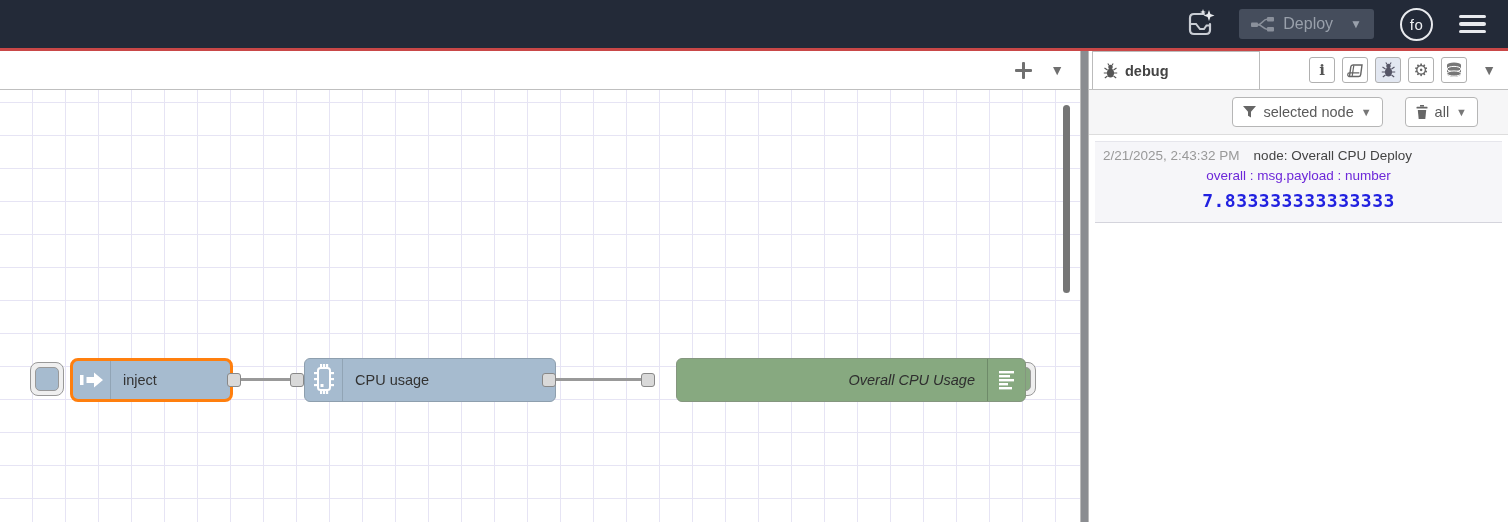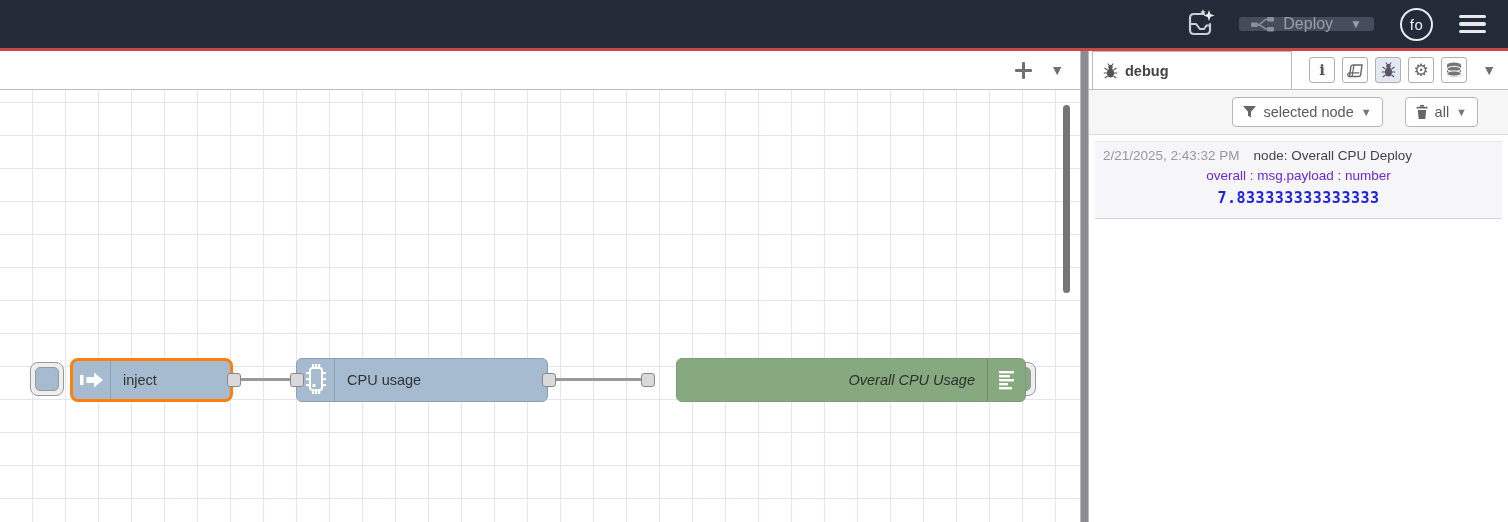--- a/index.html
+++ b/index.html
@@ -7,21 +7,21 @@
   body { font-family:"Liberation Sans","DejaVu Sans",sans-serif; background:#fff; }
 
   
   .header {
     height:51px; background:#232a38; border-bottom:3px solid #c94747;
     display:flex; align-items:center; justify-content:flex-end; padding-right:22px;
   }
   .hdr-btn { display:flex; align-items:center; justify-content:center; cursor:pointer; }
   .ai-btn { margin-right:22px; }
   .deploy-btn {
-    height:14px; background:#454d5c; border-radius:3px; color:#99a0ab;
+    height:30px; background:#454d5c; border-radius:3px; color:#99a0ab;
     display:flex; align-items:center; padding:0 12px; gap:9px; margin-right:26px;
     font-size:16px;
   }
   .deploy-caret { font-size:12px; color:#99a0ab; margin-left:8px; }
   .avatar {
     width:33px; height:33px; border:2px solid #e8eaee; border-radius:50%;
     color:#eef0f3; font-size:15px; display:flex; align-items:center; justify-content:center;
     margin-right:26px; letter-spacing:.5px;
   }
   .burger { display:flex; flex-direction:column; gap:4px; }
@@ -46,42 +46,42 @@
       linear-gradient(to bottom, #e6e4f4 1px, transparent 1px);
     background-size:33px 33px; background-position:-1px 12px;
   }
   .wire { position:absolute; height:3px; background:#999; top:288px; }
   .port { position:absolute; width:14px; height:14px; top:283px; background:#d9d9d9; border:1px solid #888; border-radius:3px; z-index:3; }
   .node {
     position:absolute; top:268px; height:44px; border-radius:6px; display:flex; align-items:center;
     z-index:2; font-size:14.5px; color:#333; cursor:pointer;
   }
   .node-inject { left:70px; width:163px; background:#a6bbcf; border:3px solid #ff7f0e; border-radius:8px; }
-  .node-cpu    { left:296px; width:252px; background:#a6bbcf; border:1px solid #8e9fae; }
+  .node-cpu    { left:304px; width:252px; background:#a6bbcf; border:1px solid #8e9fae; }
   .node-debug  { left:676px; width:350px; background:#87a980; border:1px solid #85967f; }
   .icon-area { width:38px; height:100%; display:flex; align-items:center; justify-content:center; flex:none; }
   .icon-area.left  { border-right:1px solid rgba(0,0,0,0.12); }
   .icon-area.right { border-left:1px solid rgba(0,0,0,0.18); }
   .node-label { flex:1; padding:0 12px; white-space:nowrap; }
   .node-label.right { text-align:right; font-style:italic; color:#2e2e2e; }
   .side-btn {
     position:absolute; top:272px; width:34px; height:34px; background:#efefef;
     border:1.5px solid #999; border-radius:8px; display:flex; align-items:center; justify-content:center;
     z-index:1; cursor:pointer;
   }
   .side-btn .inner { width:24px; height:24px; border:1px solid #999; border-radius:5px; }
   .btn-inject { left:30px; }
   .btn-inject .inner { background:#a6bbcf; }
   .btn-debug { left:1002px; }
   .btn-debug .inner { background:#87a980; }
   .vscroll { position:absolute; right:10px; top:15px; width:7px; height:188px; background:#757575; border-radius:4px; cursor:pointer; }
 
   
   .debug-tab {
-    margin-left:3px; width:200px; height:100%; background:#fff;
+    margin-left:3px; width:168px; height:100%; background:#fff;
     border:1px solid #bbb; border-bottom:none; display:flex; align-items:center; gap:7px; padding-left:10px;
     font-size:14.5px; font-weight:bold; color:#444; cursor:pointer;
   }
   .tab-icons { margin-left:auto; display:flex; align-items:center; gap:7px; padding-right:12px; }
   .sq-btn {
     width:26px; height:26px; border:1px solid #b0b0b0; border-radius:3px; background:#fff;
     display:flex; align-items:center; justify-content:center; cursor:pointer;
   }
   .sq-btn.active { background:#e2e7f1; }
   .info-i { font-family:"DejaVu Serif","Liberation Serif",serif; font-weight:bold; font-size:15px; color:#555; line-height:1; }
@@ -99,21 +99,21 @@
 
   .messages { flex:1; background:#fff; padding-top:6px; }
   .msg {
     margin:0 6px; background:#f6f6f9; border-top:1px solid #e6e6ec; border-bottom:1px solid #d4d4dc;
     padding:4px 8px 8px; font-size:13.5px; line-height:1.45;text-align:center;
   }
   .msg-meta { display:flex; gap:14px; white-space:nowrap; }
   .msg-ts { color:#999; }
   .msg-name { color:#444; }
   .msg-topic { color:#6d28d9; }
-  .msg-value { color:#2121e0; font-family:"DejaVu Sans Mono","Liberation Mono",monospace; font-weight:600; font-size:15px; margin-top:3px; letter-spacing:.5px; }
+  .msg-value { color:#2121e0; font-family:"DejaVu Sans Mono","Liberation Mono",monospace; font-weight:600; font-size:18px; margin-top:3px; letter-spacing:.5px; }
 
   svg { display:block; }
 </style>
 </head>
 <body>
 
 <div class="header">
   <div class="hdr-btn ai-btn">
     <span>
       <svg width="34" height="34" viewBox="0 0 34 34">

